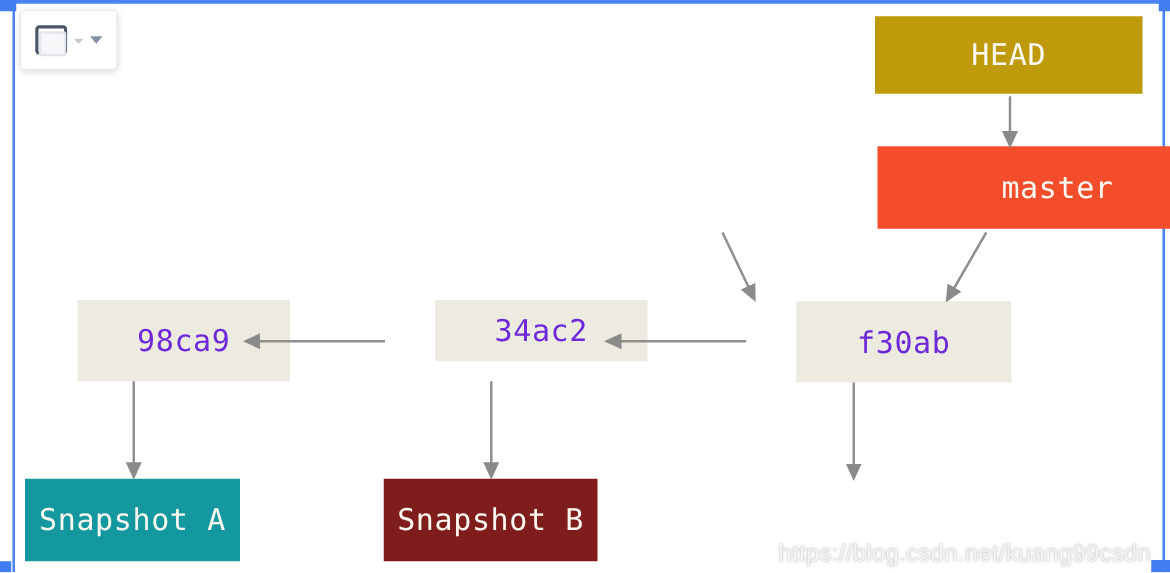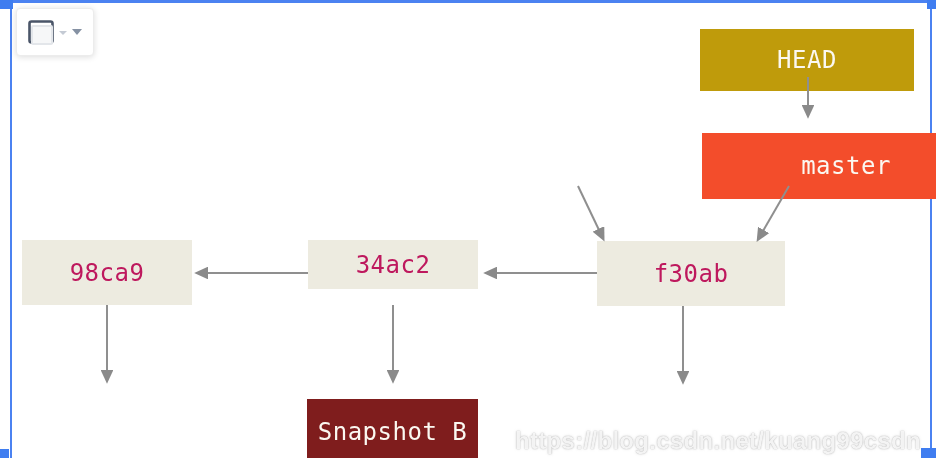--- a/index.html
+++ b/index.html
@@ -39,42 +39,41 @@
   .caret{width:0;height:0;border-left:4px solid transparent;border-right:4px solid transparent;}
   .caret.small{border-top:4px solid #c4cad4;margin-top:2px;}
   .caret.big{border-left:5px solid transparent;border-right:5px solid transparent;border-top:6px solid #8591a3;}
 
   
   .node{
     position:absolute;display:flex;align-items:center;justify-content:center;
     font-family:"DejaVu Sans Mono","Liberation Mono",monospace;
     font-size:24px;letter-spacing:0.5px;white-space:nowrap;
   }
-  .node.light{color:#fbf8f1;margin-top:16px;}
-  .node.dark{color:#be185d;}
+  .node.light{color:#fbf8f1;}
+  .node.dark{color:#6d28d9;margin-left:40px;}
   #node-head   {left:700px;top:13px; width:214px;height:62px;}
   #node-v10    {left:480px;top:117px;width:212px;height:66px;}
   #node-master {left:702px;top:117px;width:212px;height:66px;}
   #node-98ca9  {left:22px; top:240px;width:170px;height:65px;}
   #node-34ac2  {left:308px;top:240px;width:170px;height:49px;}
-  #node-f30ab  {left:597px;top:241px;width:188px;height:65px;}
+  #node-f30ab  {left:597px;top:241px;width:172px;height:65px;}
   #node-snapA  {left:20px; top:383px;width:172px;height:66px;}
   #node-snapB  {left:307px;top:383px;width:171px;height:66px;}
   #node-snapC  {left:597px;top:384px;width:171px;height:64px;}
 
   #arrow-layer{position:absolute;left:0;top:0;width:936px;height:458px;pointer-events:none;}
 
   
   #watermark{
     position:absolute;right:15px;bottom:3px;
-    font-size:24px;letter-spacing:0.3px;
+    font-size:19px;letter-spacing:0.3px;
     color:rgba(255,255,255,0.88);
     text-shadow:0 0 1px rgba(100,100,100,0.55),0 0 3px rgba(150,150,150,0.35);
     pointer-events:none;
-    font-weight:bold;
   }
 </style>
 </head>
 <body>
 
 <div id="stage">
 
   <div class="sel-line" id="sel-top"></div>
   <div class="sel-line" id="sel-left"></div>
   <div class="sel-line" id="sel-right"></div>
@@ -94,20 +93,21 @@
     </span>
     <span class="caret small"></span>
     <span class="caret big"></span>
   </div>
 
   <div class="node light" id="node-head" style="background-color: rgb(191, 155, 11);">HEAD</div>
   <div class="node light" id="node-master" style="background-color: rgb(243, 77, 43); padding-left: 38px;">master</div>
   <div class="node dark" id="node-98ca9" style="background-color: rgb(237, 235, 224);">98ca9</div>
   <div class="node dark" id="node-34ac2" style="background-color: rgb(237, 235, 224);">34ac2</div>
   <div class="node dark" id="node-f30ab" style="background-color: rgb(237, 235, 224);">f30ab</div>
+  <div class="node light" id="node-snapA" style="background-color: rgb(18, 152, 158);">Snapshot A</div>
   <div class="node light" id="node-snapB" style="background-color: #7f1d1d;">Snapshot B</div>
 
   <svg id="arrow-layer">
     <defs>
       <marker id="arrowhead" markerWidth="7" markerHeight="6.4" refX="0.6" refY="3.2" orient="auto" markerUnits="strokeWidth">
         <path d="M0,0 L7,3.2 L0,6.4 Z" fill="#8a8a8a"></path>
       </marker>
     </defs>
     <g stroke="#8f8f8f" stroke-width="2" fill="none">
       <line x1="808" y1="77" x2="808" y2="106" marker-end="url(#arrowhead)"></line>

